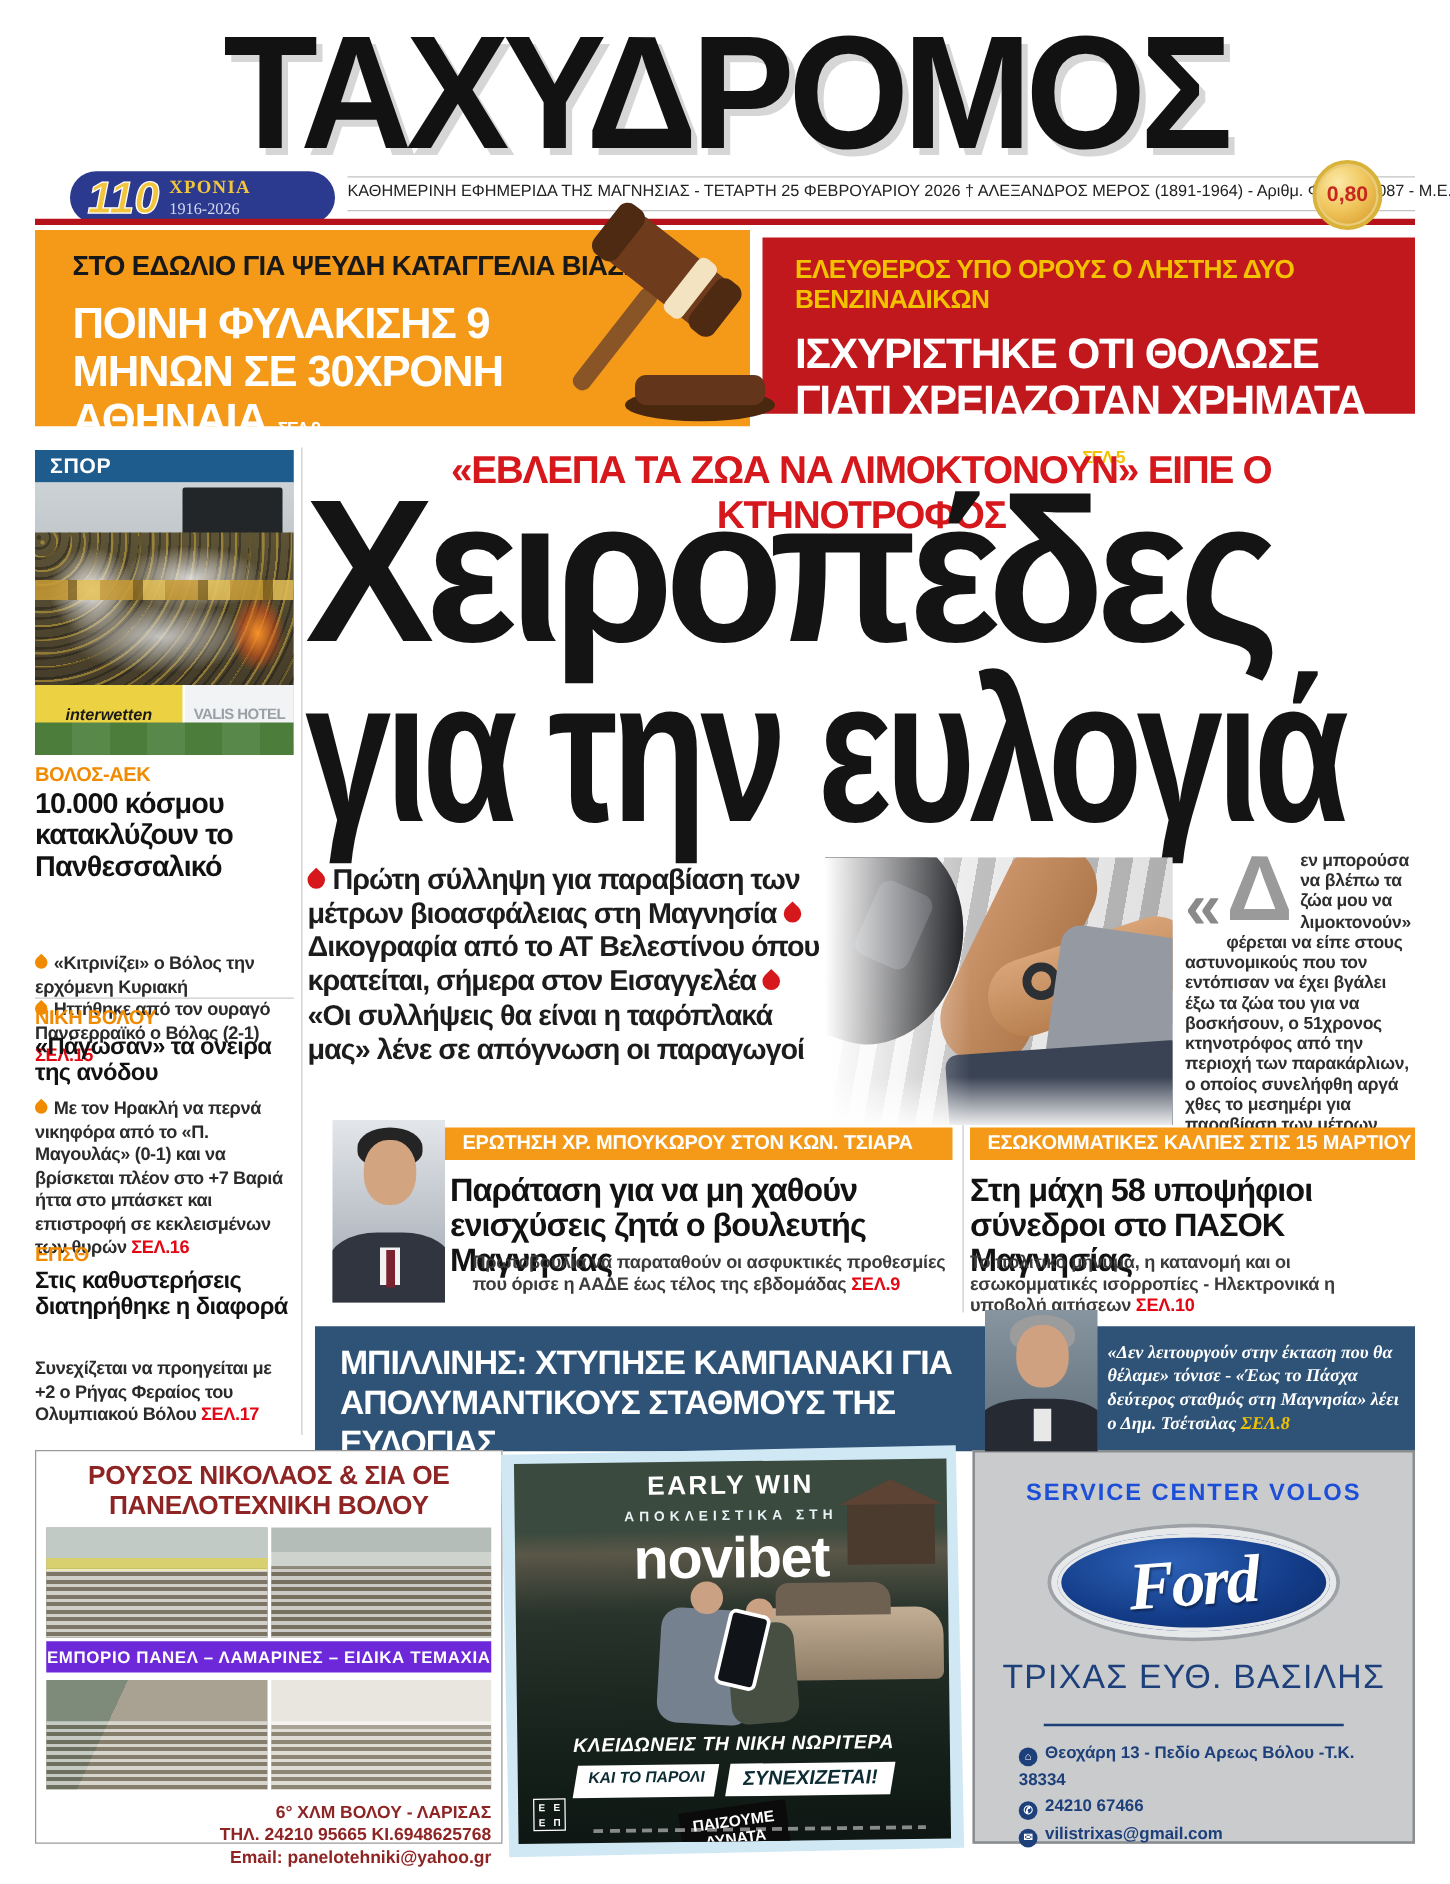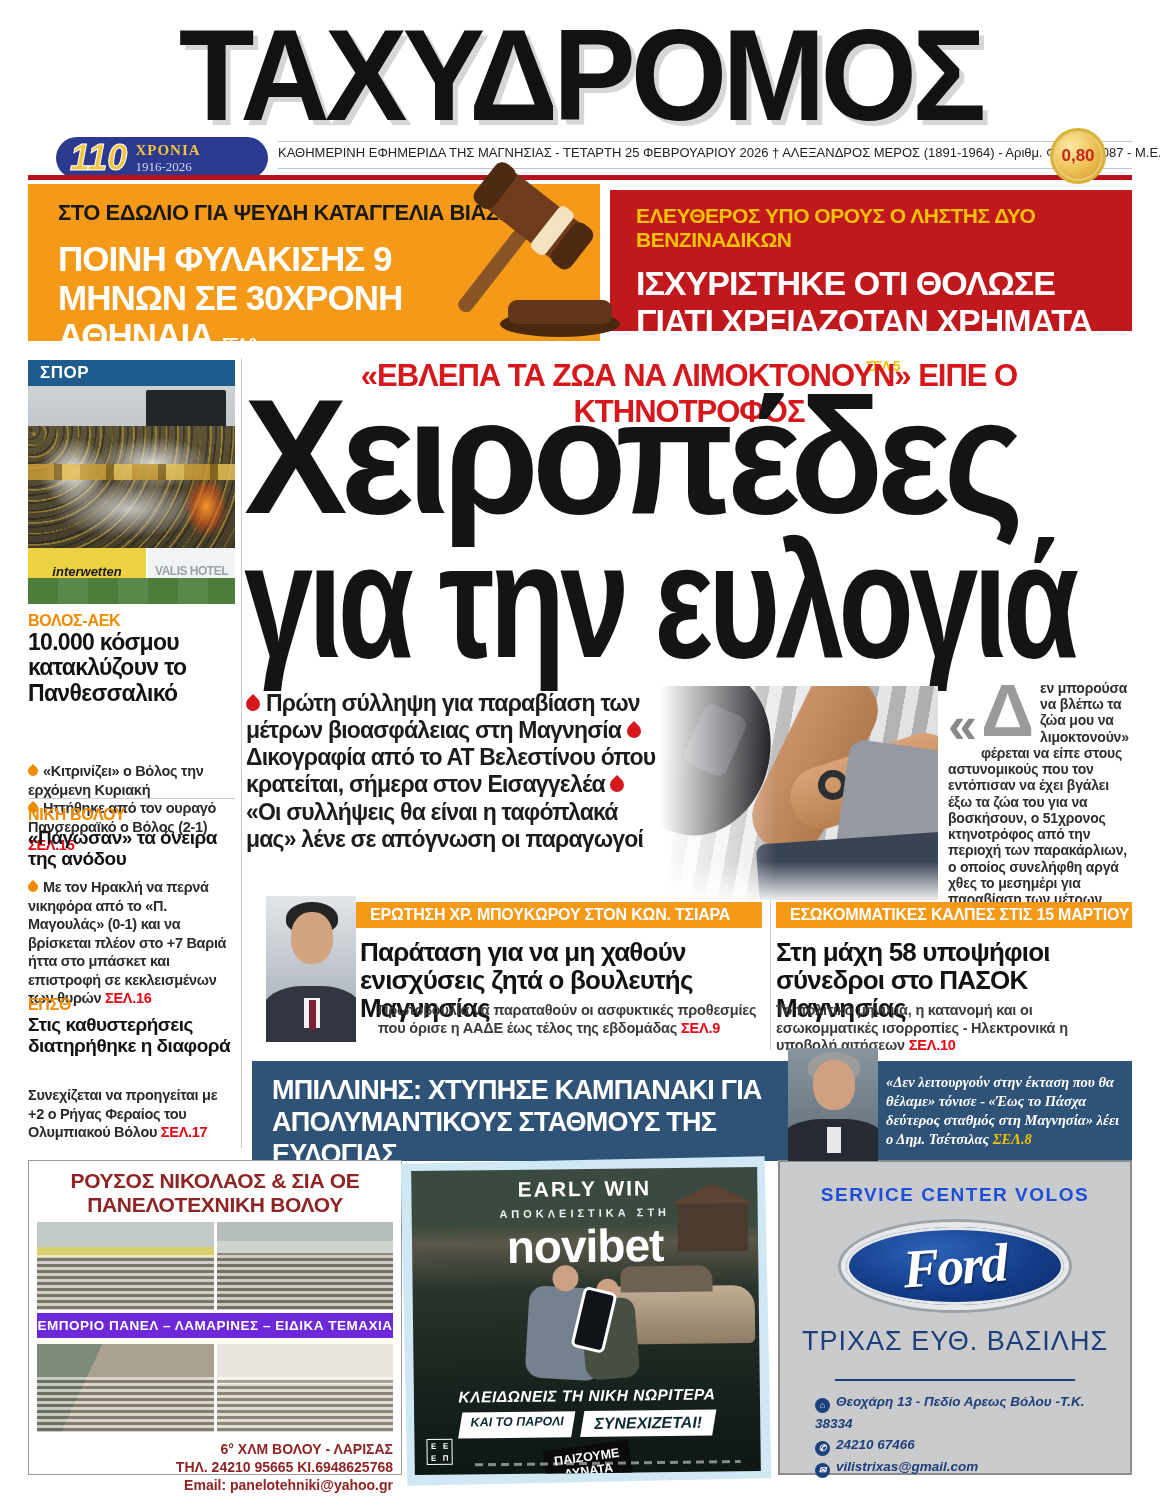--- a/index.html
+++ b/index.html
@@ -189,21 +189,21 @@
   .ad-ford { top:1160px; left:778px; width:354px; height:315px; background:#c9cbcd; border:2px solid #8a8d90; padding-top:22px; }
   .ford-header { text-align:center; color:#1d4ed8; font-weight:700; font-size:19px; letter-spacing:1.5px; }
   .ford-logo { margin:16px auto 0; width:228px; height:88px; border-radius:50%;
     background:radial-gradient(ellipse at 40% 30%, #2d62b8, #123a85 60%, #0c2a66);
     border:5px solid #e6e8ea; box-shadow:0 0 0 3px #9ea2a6, inset 0 0 0 3px #e6e8ea;
     display:flex; align-items:center; justify-content:center; }
   .ford-script { color:#fff; font-family:"Liberation Serif",serif; font-style:italic; font-weight:700;
     font-size:54px; transform:rotate(-4deg); letter-spacing:-2px; text-shadow:1px 2px 2px rgba(0,0,0,.4); }
   .ford-name { text-align:center; color:#1d3f7a; font-weight:400; font-size:27px; letter-spacing:1px; margin-top:16px; }
   .ford-hr { width:240px; height:2px; background:#1d3f7a; margin:22px auto 10px; }
-  .ford-rows { width:280px; margin:0 auto; color:#1d3f7a; font-weight:700; font-size:13.5px; line-height:1.6;font-style:italic; }
+  .ford-rows { width:280px; margin:0 auto; color:#1d3f7a; font-weight:700; font-size:13.5px; line-height:1.6; }
   .ford-rows .ic { display:inline-flex; width:15px; height:15px; border-radius:50%; background:#1d3f7a; color:#fff;
     font-size:9px; align-items:center; justify-content:center; margin-right:6px; vertical-align:-2px; }
 </style>
 </head>
 <body>
 
 <div id="page">
 
   <div class="abs masthead-title">ΤΑΧΥΔΡΟΜΟΣ</div>
 

